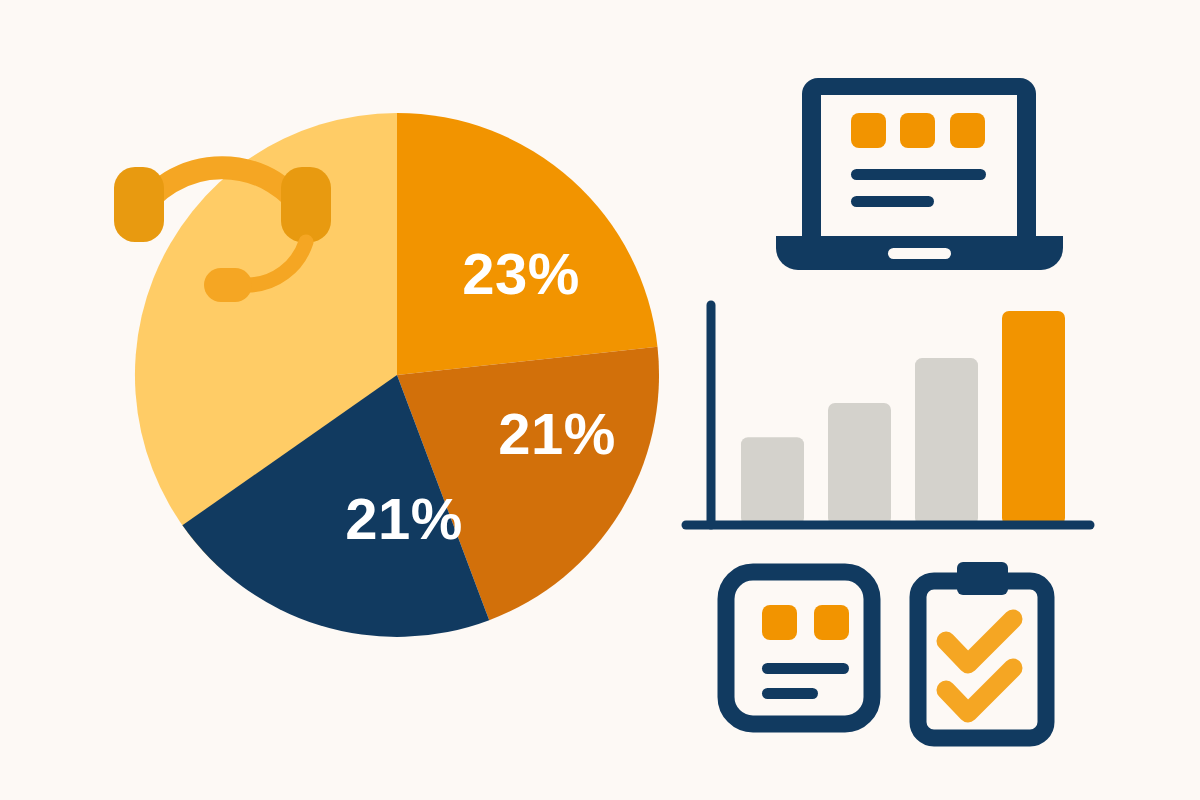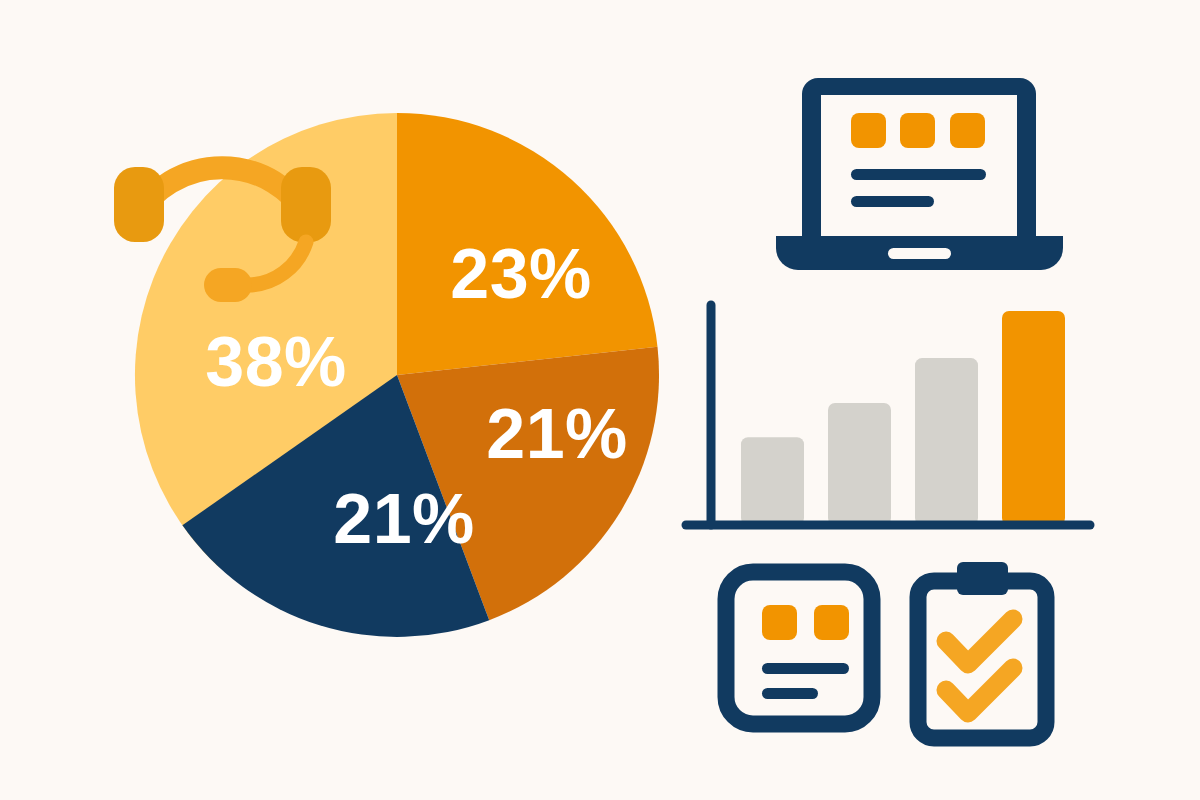--- a/index.html
+++ b/index.html
@@ -21,21 +21,21 @@
     position: absolute;
     top: 0;
     left: 0;
     width: 1200px;
     height: 800px;
   }
   .pie-label {
     position: absolute;
     color: #FFFFFF;
     font-weight: bold;
-    font-size: 70px;
+    font-size: 58px;
     letter-spacing: 0.5px;
     line-height: 1;
     white-space: nowrap;
     text-align: center;
     transform: translate(-50%, -50%);
     font-family: "Liberation Sans", sans-serif;
     user-select: none;
   }
 </style>
 </head>
@@ -47,21 +47,20 @@
 
     <path d="M 397 375 L 397.0 113.0 A 262 262 0 0 0 217.6 566.0 Z" fill="#FFCC66"></path>
 
     <path d="M 397 375 L 397.0 113.0 A 262 262 0 0 1 657.5 346.7 Z" fill="#F29400"></path>
 
     <path d="M 397 375 L 657.5 346.7 A 262 262 0 0 1 489.2 620.2 Z" fill="#D2700A"></path>
 
     <path d="M 397 375 L 489.2 620.2 A 262 262 0 0 1 182.4 525.3 Z" fill="#113A60"></path>
   </svg>
 
-  <div class="pie-label" style="left:276px; top:362px;">38%</div>
   <div class="pie-label" style="left:521px; top:274px;">23%</div>
   <div class="pie-label" style="left:557px; top:434px;">21%</div>
   <div class="pie-label" style="left:404px; top:519px;">21%</div>
 
   <svg class="layer" viewBox="0 0 1200 800" width="1200" height="800" xmlns="http://www.w3.org/2000/svg">
 
     <path d="M 137 215 A 100 100 0 0 1 307 215" fill="none" stroke="#F5A623" stroke-width="23" stroke-linecap="round"></path>
 
     <rect x="114" y="167" width="50" height="75" rx="21" ry="21" fill="#E89A10"></rect>
 

